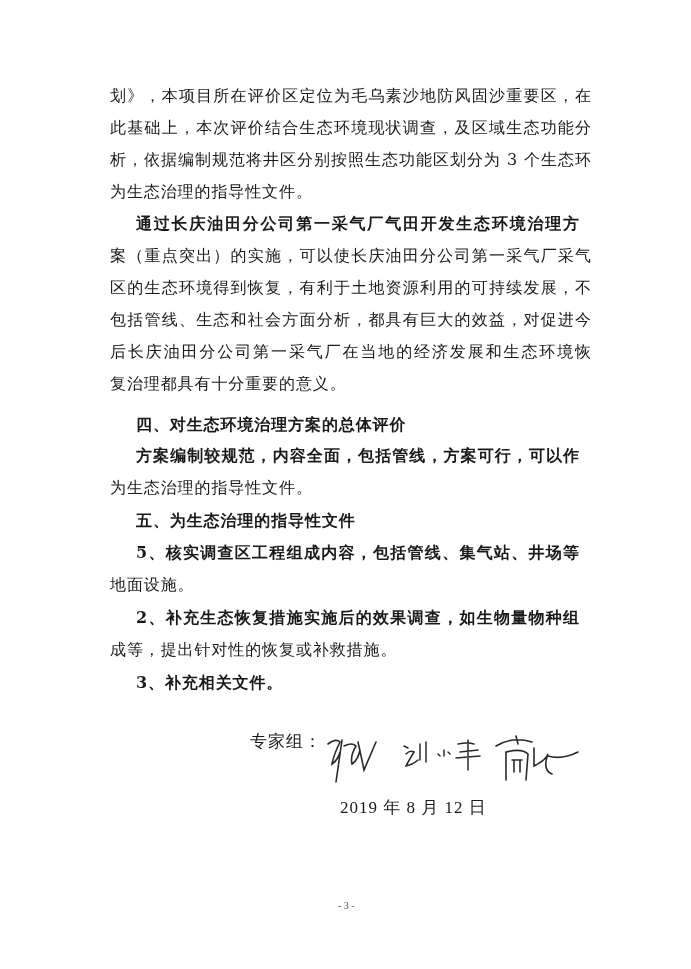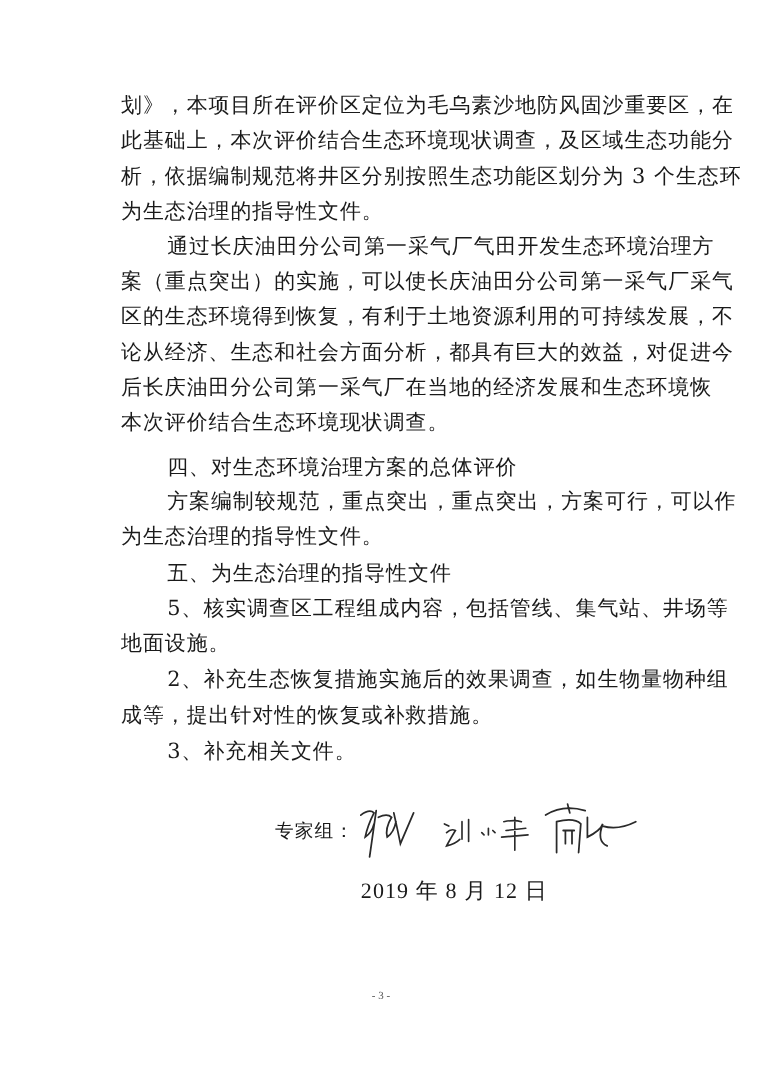--- a/index.html
+++ b/index.html
@@ -1,48 +1,48 @@
 <!DOCTYPE html>
 <html><head>
 <meta charset="utf-8">
 <style>
   html, body { margin: 0; padding: 0; background: #ffffff; }
   body { width: 691px; height: 969px; position: relative; overflow: hidden;
          font-family: "DejaVu Serif", "Liberation Serif", serif; color: #1a1a1a; }
-  .line { position: absolute; left: 110px; width: 482px; font-size: 19px; line-height: 24px;
+  .line { position: absolute; left: 110px; width: 482px; font-size: 16px; line-height: 24px;
           letter-spacing: 0.9px; white-space: nowrap; text-align: justify; }
   .line.justify { text-align-last: justify; }
-  .indent { left: 152px; width: 444px; }
-  .sig-row { position: absolute; left: 250px; top: 730px; height: 50px; display: flex; align-items: center; }
+  .indent { left: 136px; width: 444px; font-weight: bold; }
+  .sig-row { position: absolute; left: 250px; top: 730px; height: 50px; display: flex; align-items: flex-start; }
   .sig-label { font-size: 17px; letter-spacing: 1px; }
   .sig { position: relative; display: inline-block; }
-  .date { position: absolute; left: 328px; top: 796px; font-size: 20px; letter-spacing: 1px;
+  .date { position: absolute; left: 340px; top: 796px; font-size: 17px; letter-spacing: 1px;
           font-family: "Liberation Serif", "DejaVu Serif", serif; }
   .pagenum { position: absolute; left: 338px; top: 900px; font-size: 10px; color: #555;
              font-family: "Liberation Serif", serif; }
 </style>
 </head>
 <body>
 
 <div>
 
   <div class="line justify" style="top:84px">划》，本项目所在评价区定位为毛乌素沙地防风固沙重要区，在</div>
   <div class="line justify" style="top:116px">此基础上，本次评价结合生态环境现状调查，及区域生态功能分</div>
   <div class="line justify" style="top:148px">析，依据编制规范将井区分别按照生态功能区划分为 3 个生态环</div>
   <div class="line" style="top:180px">为生态治理的指导性文件。</div>
 
   <div class="line indent justify" style="top:212px">通过长庆油田分公司第一采气厂气田开发生态环境治理方</div>
   <div class="line justify" style="top:244px">案（重点突出）的实施，可以使长庆油田分公司第一采气厂采气</div>
   <div class="line justify" style="top:276px">区的生态环境得到恢复，有利于土地资源利用的可持续发展，不</div>
-  <div class="line justify" style="top:308px">论从经济、生态和社会方面分析，都具有巨大的效益，对促进今</div>
+  <div class="line justify" style="top:308px">包括管线、生态和社会方面分析，都具有巨大的效益，对促进今</div>
   <div class="line justify" style="top:340px">后长庆油田分公司第一采气厂在当地的经济发展和生态环境恢</div>
-  <div class="line" style="top:372px">本次评价结合生态环境现状调查。</div>
+  <div class="line" style="top:372px">复治理都具有十分重要的意义。</div>
 
   <div class="line indent" style="top:413px">四、对生态环境治理方案的总体评价</div>
-  <div class="line indent justify" style="top:444px">方案编制较规范，重点突出，重点突出，方案可行，可以作</div>
+  <div class="line indent justify" style="top:444px">方案编制较规范，内容全面，包括管线，方案可行，可以作</div>
   <div class="line" style="top:476px">为生态治理的指导性文件。</div>
 
   <div class="line indent" style="top:509px">五、为生态治理的指导性文件</div>
   <div class="line indent justify" style="top:541px">5、核实调查区工程组成内容，包括管线、集气站、井场等</div>
   <div class="line" style="top:573px">地面设施。</div>
   <div class="line indent justify" style="top:606px">2、补充生态恢复措施实施后的效果调查，如生物量物种组</div>
   <div class="line" style="top:638px">成等，提出针对性的恢复或补救措施。</div>
   <div class="line indent" style="top:671px">3、补充相关文件。</div>
 
   <div class="sig-row">

